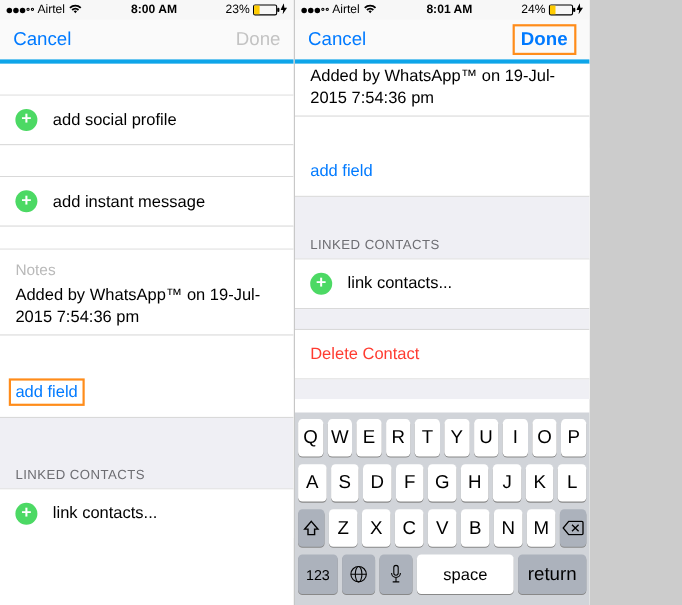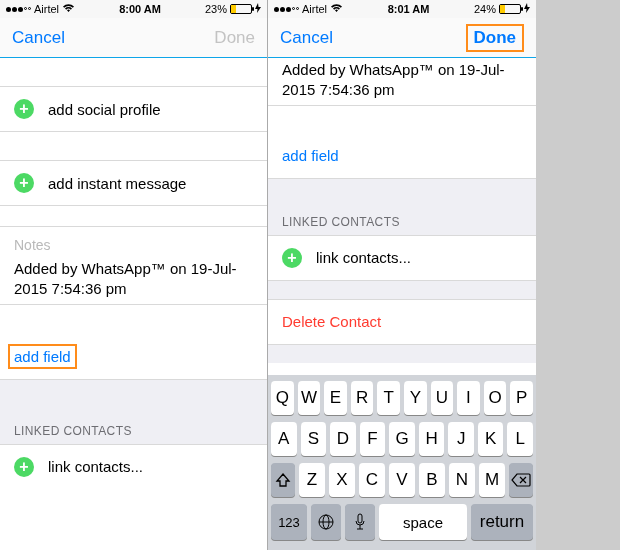--- a/index.html
+++ b/index.html
@@ -13,21 +13,21 @@
   .status .left, .status .right { display: flex; align-items: center; gap: 3px; }
   .status .center { font-weight: 600; }
   .dots { display:inline-flex; gap:1px; }
   .dot { width:5px; height:5px; border-radius:50%; background:#000; }
   .dot.empty { background:none; border:1px solid #000; width:3px; height:3px; }
   .batt { display:inline-block; width:22px; height:10px; border:1px solid #000; border-radius:2px; position:relative; }
   .batt::after { content:''; position:absolute; right:-3px; top:2px; width:2px; height:4px; background:#000; border-radius:1px; }
   .batt .fill { position:absolute; left:0; top:0; bottom:0; width:24%; background:#ffcc00; }
 
   
-  .nav { height: 40px; display:flex; align-items:center; justify-content:space-between; padding:0 12px; font-size:17px; background:#fafafa; border-bottom:1px solid #0ea5e9; }
+  .nav { height: 40px; display:flex; align-items:center; justify-content:space-between; padding:0 12px; font-size:17px; background:#fafafa; border-bottom:4px solid #0ea5e9; }
   .nav .cancel { color:#007aff; }
   .nav .done { color:#c3c3c3; }
   .nav .done.active { color:#007aff; font-weight:600; }
 
   .content { height: calc(550px - 18px - 40px); overflow:hidden; background:#fff; }
 
   
   .sep { height:1px; background:#d9d9d9; margin-left:14px; }
   .sep.full { margin-left:0; }
   .row { display:flex; align-items:center; min-height:44px; padding:8px 14px; font-size:15px; color:#000; background:#fff; }

